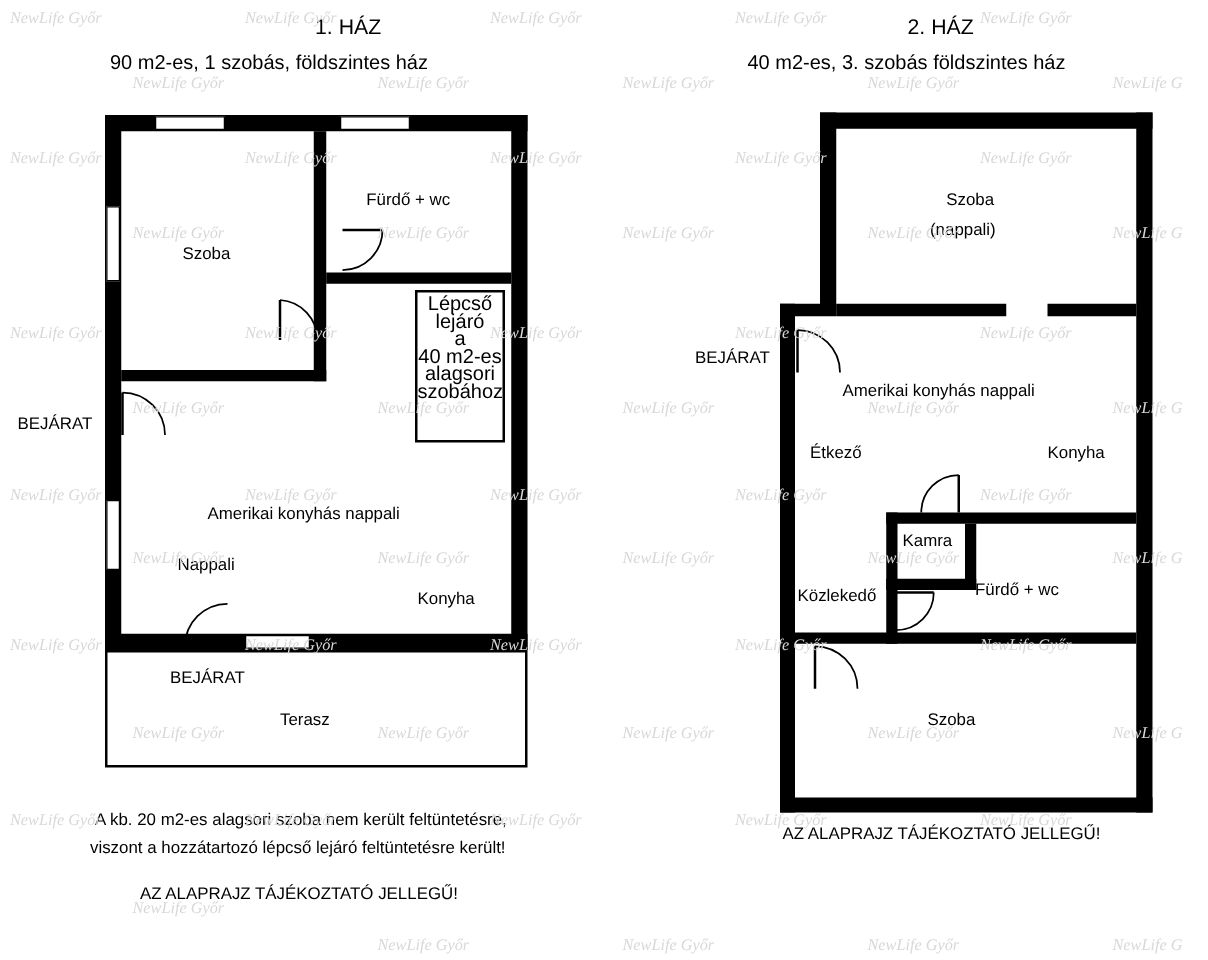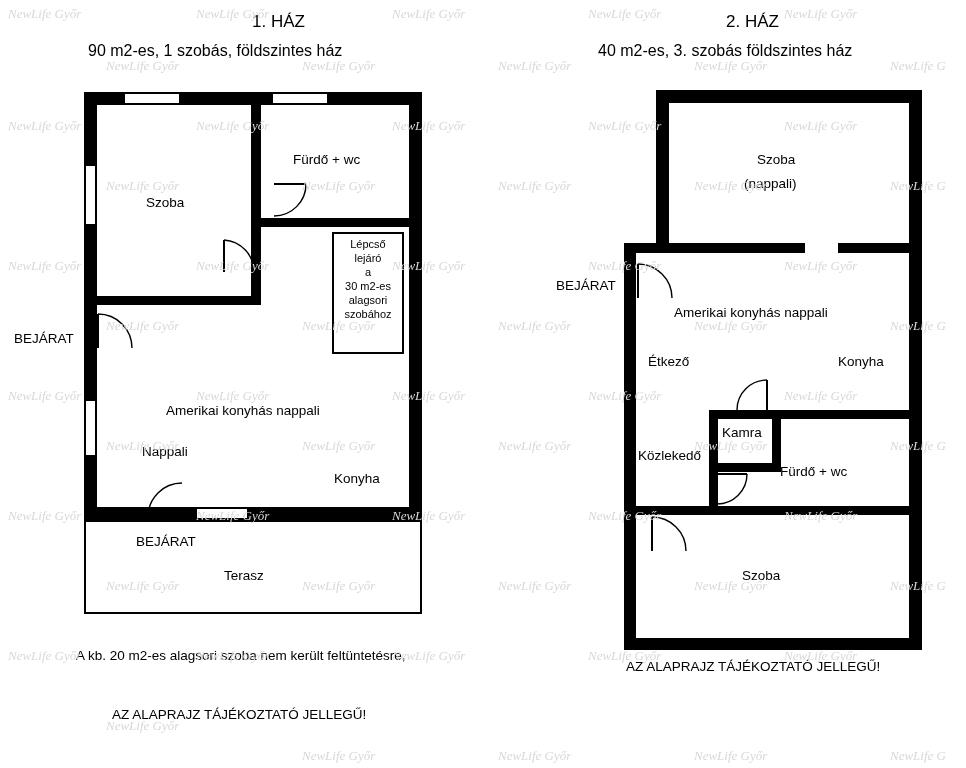--- a/index.html
+++ b/index.html
@@ -80,21 +80,21 @@
     z-index: 3;
   }
   .door-arc svg { display: block; }
   .stair-box {
     position: absolute;
     border: 2px solid #000000;
     box-sizing: border-box;
     background: #ffffff;
     z-index: 3;
     text-align: center;
-    font-size: 11px;
+    font-size: 16px;
     line-height: 14px;
     padding-top: 3px;
   }
   .terrace {
     position: absolute;
     border: 2px solid #000000;
     box-sizing: border-box;
     background: transparent;
     z-index: 2;
   }
@@ -246,37 +246,38 @@
     <svg width="38" height="38" viewBox="0 0 38 38">
       <path d="M2 36 L36 36" stroke="#000" stroke-width="2" fill="none"></path>
       <path d="M2 36 A34 34 0 0 1 36 2" stroke="#000" stroke-width="1.4" fill="none"></path>
     </svg>
   </div>
 
   <div class="stair-box" style="left:332px; top:232px; width:72px; height:122px;">
     <div>Lépcső</div>
     <div>lejáró</div>
     <div>a</div>
-    <div>30 m2-es</div>
+    <div>40 m2-es</div>
     <div>alagsori</div>
     <div>szobához</div>
   </div>
 
   <div class="terrace" style="left:84px; top:520px; width:338px; height:94px;"></div>
 
   <div class="lbl" style="left:146px; top:195px;">Szoba</div>
   <div class="lbl" style="left:293px; top:152px;">Fürdő + wc</div>
   <div class="lbl" style="left:166px; top:403px;">Amerikai konyhás nappali</div>
   <div class="lbl" style="left:142px; top:444px;">Nappali</div>
   <div class="lbl" style="left:334px; top:471px;">Konyha</div>
   <div class="lbl" style="left:224px; top:568px;">Terasz</div>
   <div class="lbl" style="left:14px;  top:331px;">BEJÁRAT</div>
   <div class="lbl" style="left:136px; top:534px;">BEJÁRAT</div>
 
   <div class="note" style="left:76px;  top:648px;">A kb. 20 m2-es alagsori szoba nem került feltüntetésre,</div>
+  <div class="note" style="left:72px;  top:670px;">viszont a hozzátartozó lépcső lejáró feltüntetésre került!</div>
   <div class="note" style="left:112px; top:707px;">AZ ALAPRAJZ TÁJÉKOZTATÓ JELLEGŰ!</div>
 
   <div class="title-main" style="left:726px; top:12px;">2. HÁZ</div>
   <div class="title-sub" style="left:598px; top:42px;">40 m2-es, 3. szobás földszintes ház</div>
 
   <div class="wall" style="left:656px; top:90px;  width:266px; height:13px;"></div>
   <div class="wall" style="left:656px; top:90px;  width:13px;  height:158px;"></div>
   <div class="wall" style="left:909px; top:90px;  width:13px;  height:560px;"></div>
   <div class="wall" style="left:624px; top:243px; width:45px;  height:10px;"></div>
   <div class="wall" style="left:624px; top:243px; width:12px;  height:407px;"></div>
@@ -314,21 +315,21 @@
       <path d="M2 2 A34 34 0 0 1 36 36" stroke="#000" stroke-width="1.4" fill="none"></path>
     </svg>
   </div>
 
   <div class="lbl" style="left:757px; top:152px;">Szoba</div>
   <div class="lbl" style="left:744px; top:176px;">(nappali)</div>
   <div class="lbl" style="left:674px; top:305px;">Amerikai konyhás nappali</div>
   <div class="lbl" style="left:648px; top:354px;">Étkező</div>
   <div class="lbl" style="left:838px; top:354px;">Konyha</div>
   <div class="lbl" style="left:722px; top:425px;">Kamra</div>
-  <div class="lbl" style="left:638px; top:448px;">Közlekedő</div>
+  <div class="lbl" style="left:638px; top:469px;">Közlekedő</div>
   <div class="lbl" style="left:780px; top:464px;">Fürdő + wc</div>
   <div class="lbl" style="left:742px; top:568px;">Szoba</div>
   <div class="lbl" style="left:556px; top:278px;">BEJÁRAT</div>
 
   <div class="note" style="left:626px; top:659px;">AZ ALAPRAJZ TÁJÉKOZTATÓ JELLEGŰ!</div>
 
 
 </div>
 
 </body></html>

